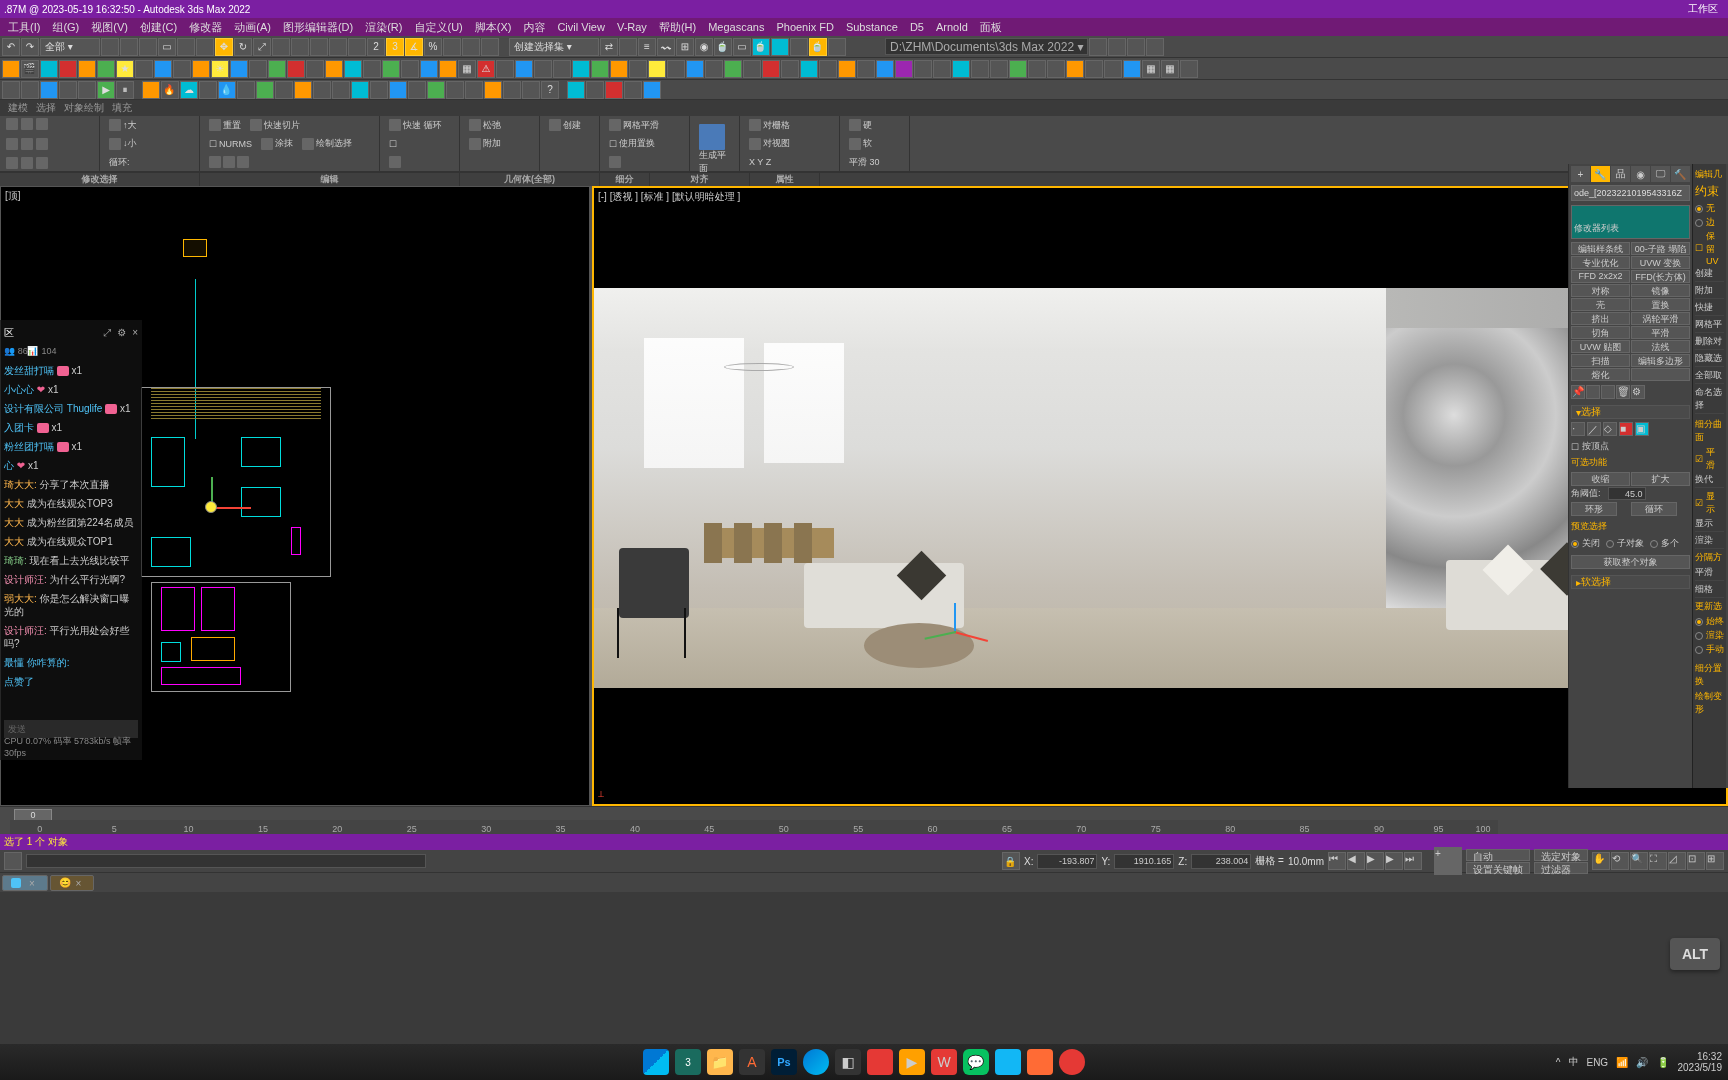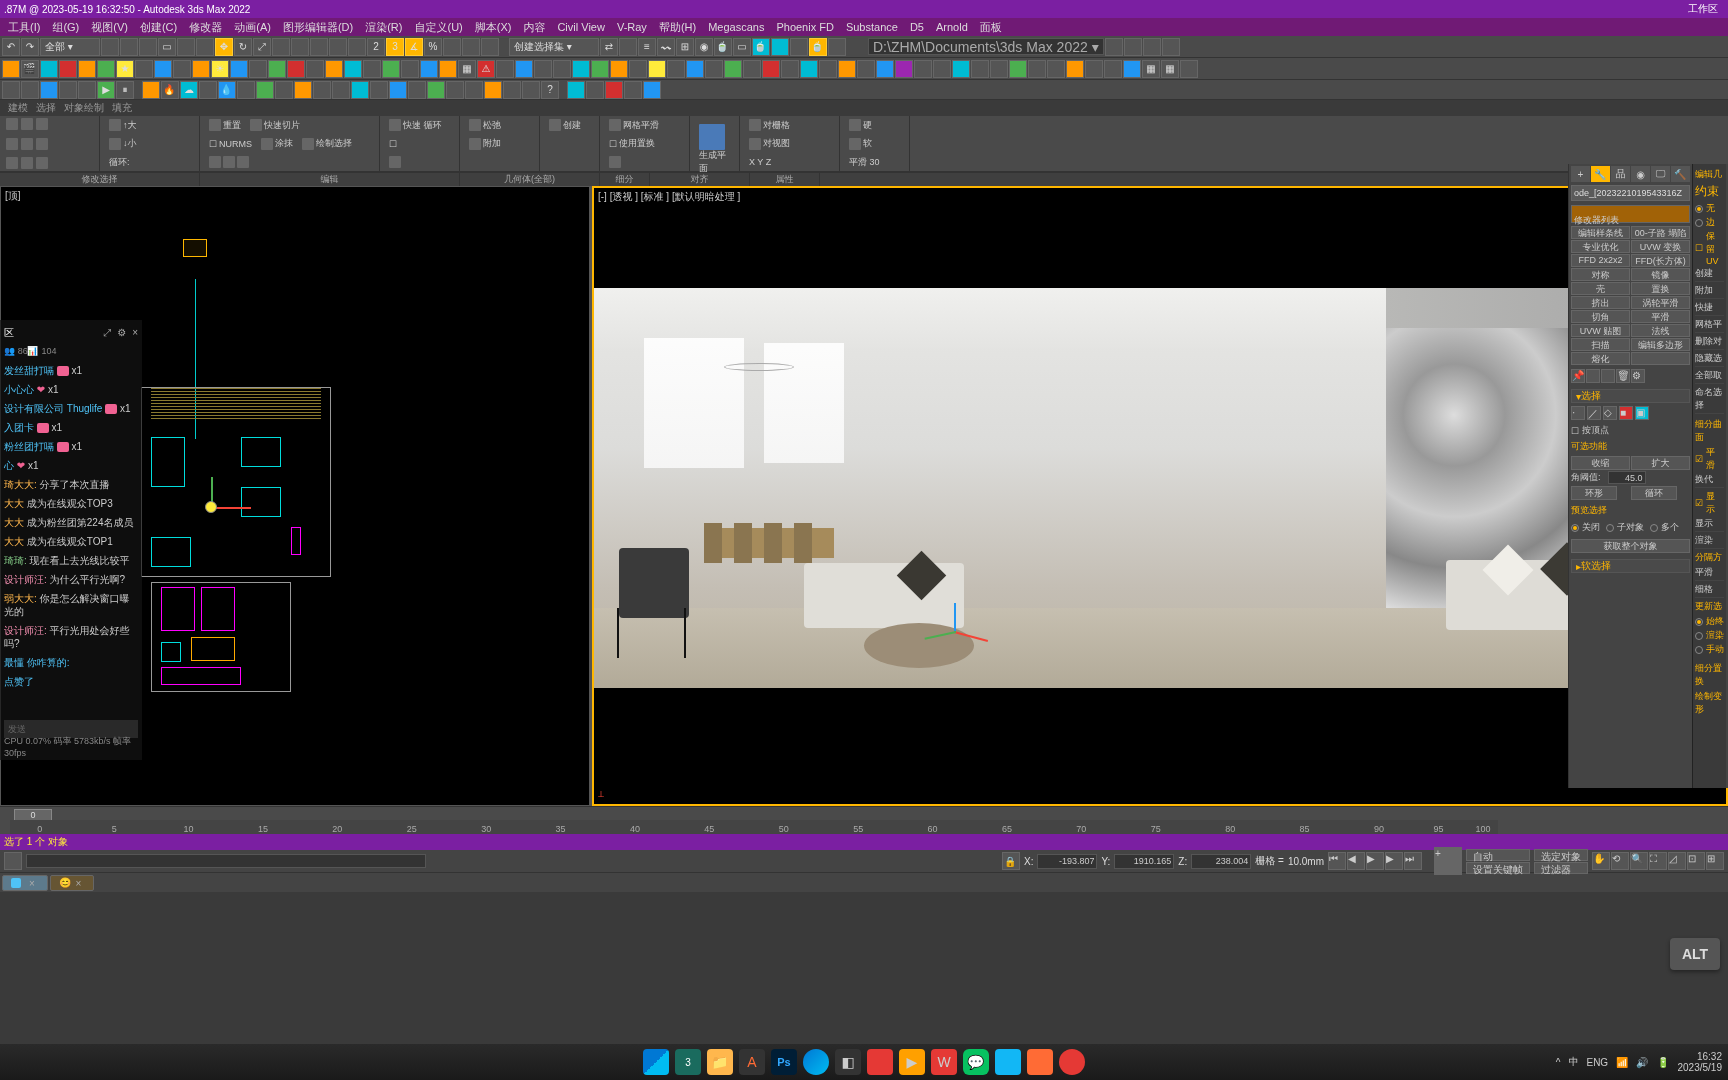--- a/index.html
+++ b/index.html
@@ -20,31 +20,31 @@
 .tool-icon { width: 18px; height: 18px; background: #555; border: 1px solid #666; display: inline-flex; align-items: center; justify-content: center; font-size: 10px; color: #ddd; }
 .tool-icon.active { background: #ffb700; border-color: #ffcc33; }
 .tool-icon.blue { background: #2196f3; }
 .tool-icon.green { background: #4caf50; }
 .tool-icon.red { background: #d32f2f; }
 .tool-icon.orange { background: #ff9800; }
 .tool-icon.cyan { background: #00bcd4; }
 .tool-icon.purple { background: #9c27b0; }
 .tool-icon.yellow { background: #ffeb3b; }
 .dropdown { height: 18px; background: #555; border: 1px solid #666; padding: 0 4px; font-size: 10px; color: #ddd; display: flex; align-items: center; min-width: 60px;}
-.path-input { height: 17px; background: #333; border: 1px solid #555; padding: 0 4px; font-size: 14px; color: #aaa; min-width: 120px; display: flex; align-items: center; }
+.path-input { height: 17px; background: #333; border: 1px solid #555; padding: 0 4px; font-size: 12px; color: #aaa; min-width: 120px; display: flex; align-items: center; margin-left: 17px; }
 
 
 .ribbon-tabs { height: 16px; background: #3a3a3a; display: flex; align-items: center; gap: 8px; padding: 0 8px; font-size: 10px; color: #999; }
 .ribbon { height: 56px; background: #4a4a4a; display: flex; border-bottom: 1px solid #333; }
 .ribbon-group { border-right: 1px solid #333; padding: 2px 6px; display: flex; flex-direction: column; justify-content: space-between; }
 .ribbon-row { display: flex; gap: 3px; align-items: center; }
 .ribbon-item { height: 14px; font-size: 9px; color: #ccc; padding: 0 3px; display: flex; align-items: center; gap: 2px; }
 .ribbon-icon-sm { width: 12px; height: 12px; background: #666; border-radius: 1px; }
 .ribbon-labels { display:flex; height:14px; background:#3f3f3f; border-top:1px solid #333;}
-.ribbon-labels > div { border-right:1px solid #333; font-size:9px; color:#aaa; text-align:left; display:flex; align-items:center; justify-content:center;}
+.ribbon-labels > div { border-right:1px solid #333; font-size:9px; color:#aaa; text-align:left; display:flex; align-items:center; justify-content:center;font-weight:bold;}
 
 
 .main { display: flex; height: 620px; background: #555; position: relative; }
 .viewport-left { width: 590px; height: 100%; background: #000; position: relative; border: 1px solid #555; }
 .viewport-right { flex: 1; height: 100%; background: #000; position: relative; border: 2px solid #ffb700; margin-left: 2px; }
 .viewport-label { position: absolute; top: 2px; left: 4px; font-size: 10px; color: #ccc; }
 .viewport-label-r { position: absolute; top: 2px; left: 4px; font-size: 10px; color: #ccc; }
 
 
 .floorplan { position: absolute; top: 200px; left: 130px; width: 200px; height: 310px; }
@@ -82,21 +82,21 @@
 .g3d-y { position:absolute; bottom:20px; left:0px; width:32px; height:2px; background:#4caf50; transform:rotate(-12deg); transform-origin:right;}
 .axis-indicator { position:absolute; bottom:4px; left:4px; font-size:9px; color:#f44336;}
 
 
 .side-right { position: absolute; right: 0; top: 164px; width: 158px; height: 620px; background: #444; display: flex; }
 .command-panel { width: 124px; background: #444; border-left: 1px solid #333; padding: 2px; font-size:10px;}
 .cmd-tabs { display: flex; height: 16px; gap: 1px; margin-bottom:3px;}
 .cmd-tab { flex: 1; background: #555; display:flex; align-items:center; justify-content:center;}
 .cmd-tab.active { background: #ffb700; }
 .obj-name-input { width: 100%; height: 16px; background: #5a5a5a; border: 1px solid #666; font-size: 9px; color: #ddd; padding: 0 2px; margin-bottom:4px;}
-.mod-list-dd { width:100%; height:16px; background:#a16207; border:1px solid #666; font-size:9px; color:#ccc; padding:8px 2px; margin-bottom:3px;}
+.mod-list-dd { width:100%; height:16px; background:#0f766e; border:1px solid #666; font-size:9px; color:#ccc; padding:16px 2px; margin-bottom:3px;}
 .mod-grid { display: grid; grid-template-columns: 1fr 1fr; gap: 1px; margin-bottom:4px;}
 .mod-btn { height: 13px; background: #555; border: 1px solid #666; font-size: 9px; color: #ccc; text-align: center; overflow:hidden;}
 .mod-stack { height: 66px; background: #333; border: 1px solid #555; margin-bottom:3px; padding:1px;}
 .mod-stack-item { font-size:9px; color:#ffb700; padding:1px 2px; background:#444;}
 .mod-toolbar { display:flex; gap:1px; height:14px; margin-bottom:6px;}
 .mod-tbtn { width:14px; height:14px; background:#555; border:1px solid #666;}
 .rollout-header { height: 14px; background: #4a4a4a; color: #ffb700; font-size: 10px; padding: 0 4px; display:flex; align-items:center; border:1px solid #555; margin-bottom:3px;}
 .sel-icons { display:flex; gap:2px; margin:2px 0 4px;}
 .sel-icon { width:14px; height:14px; background:#555; border:1px solid #666;}
 .sel-icon.red{ background:#d32f2f;}

